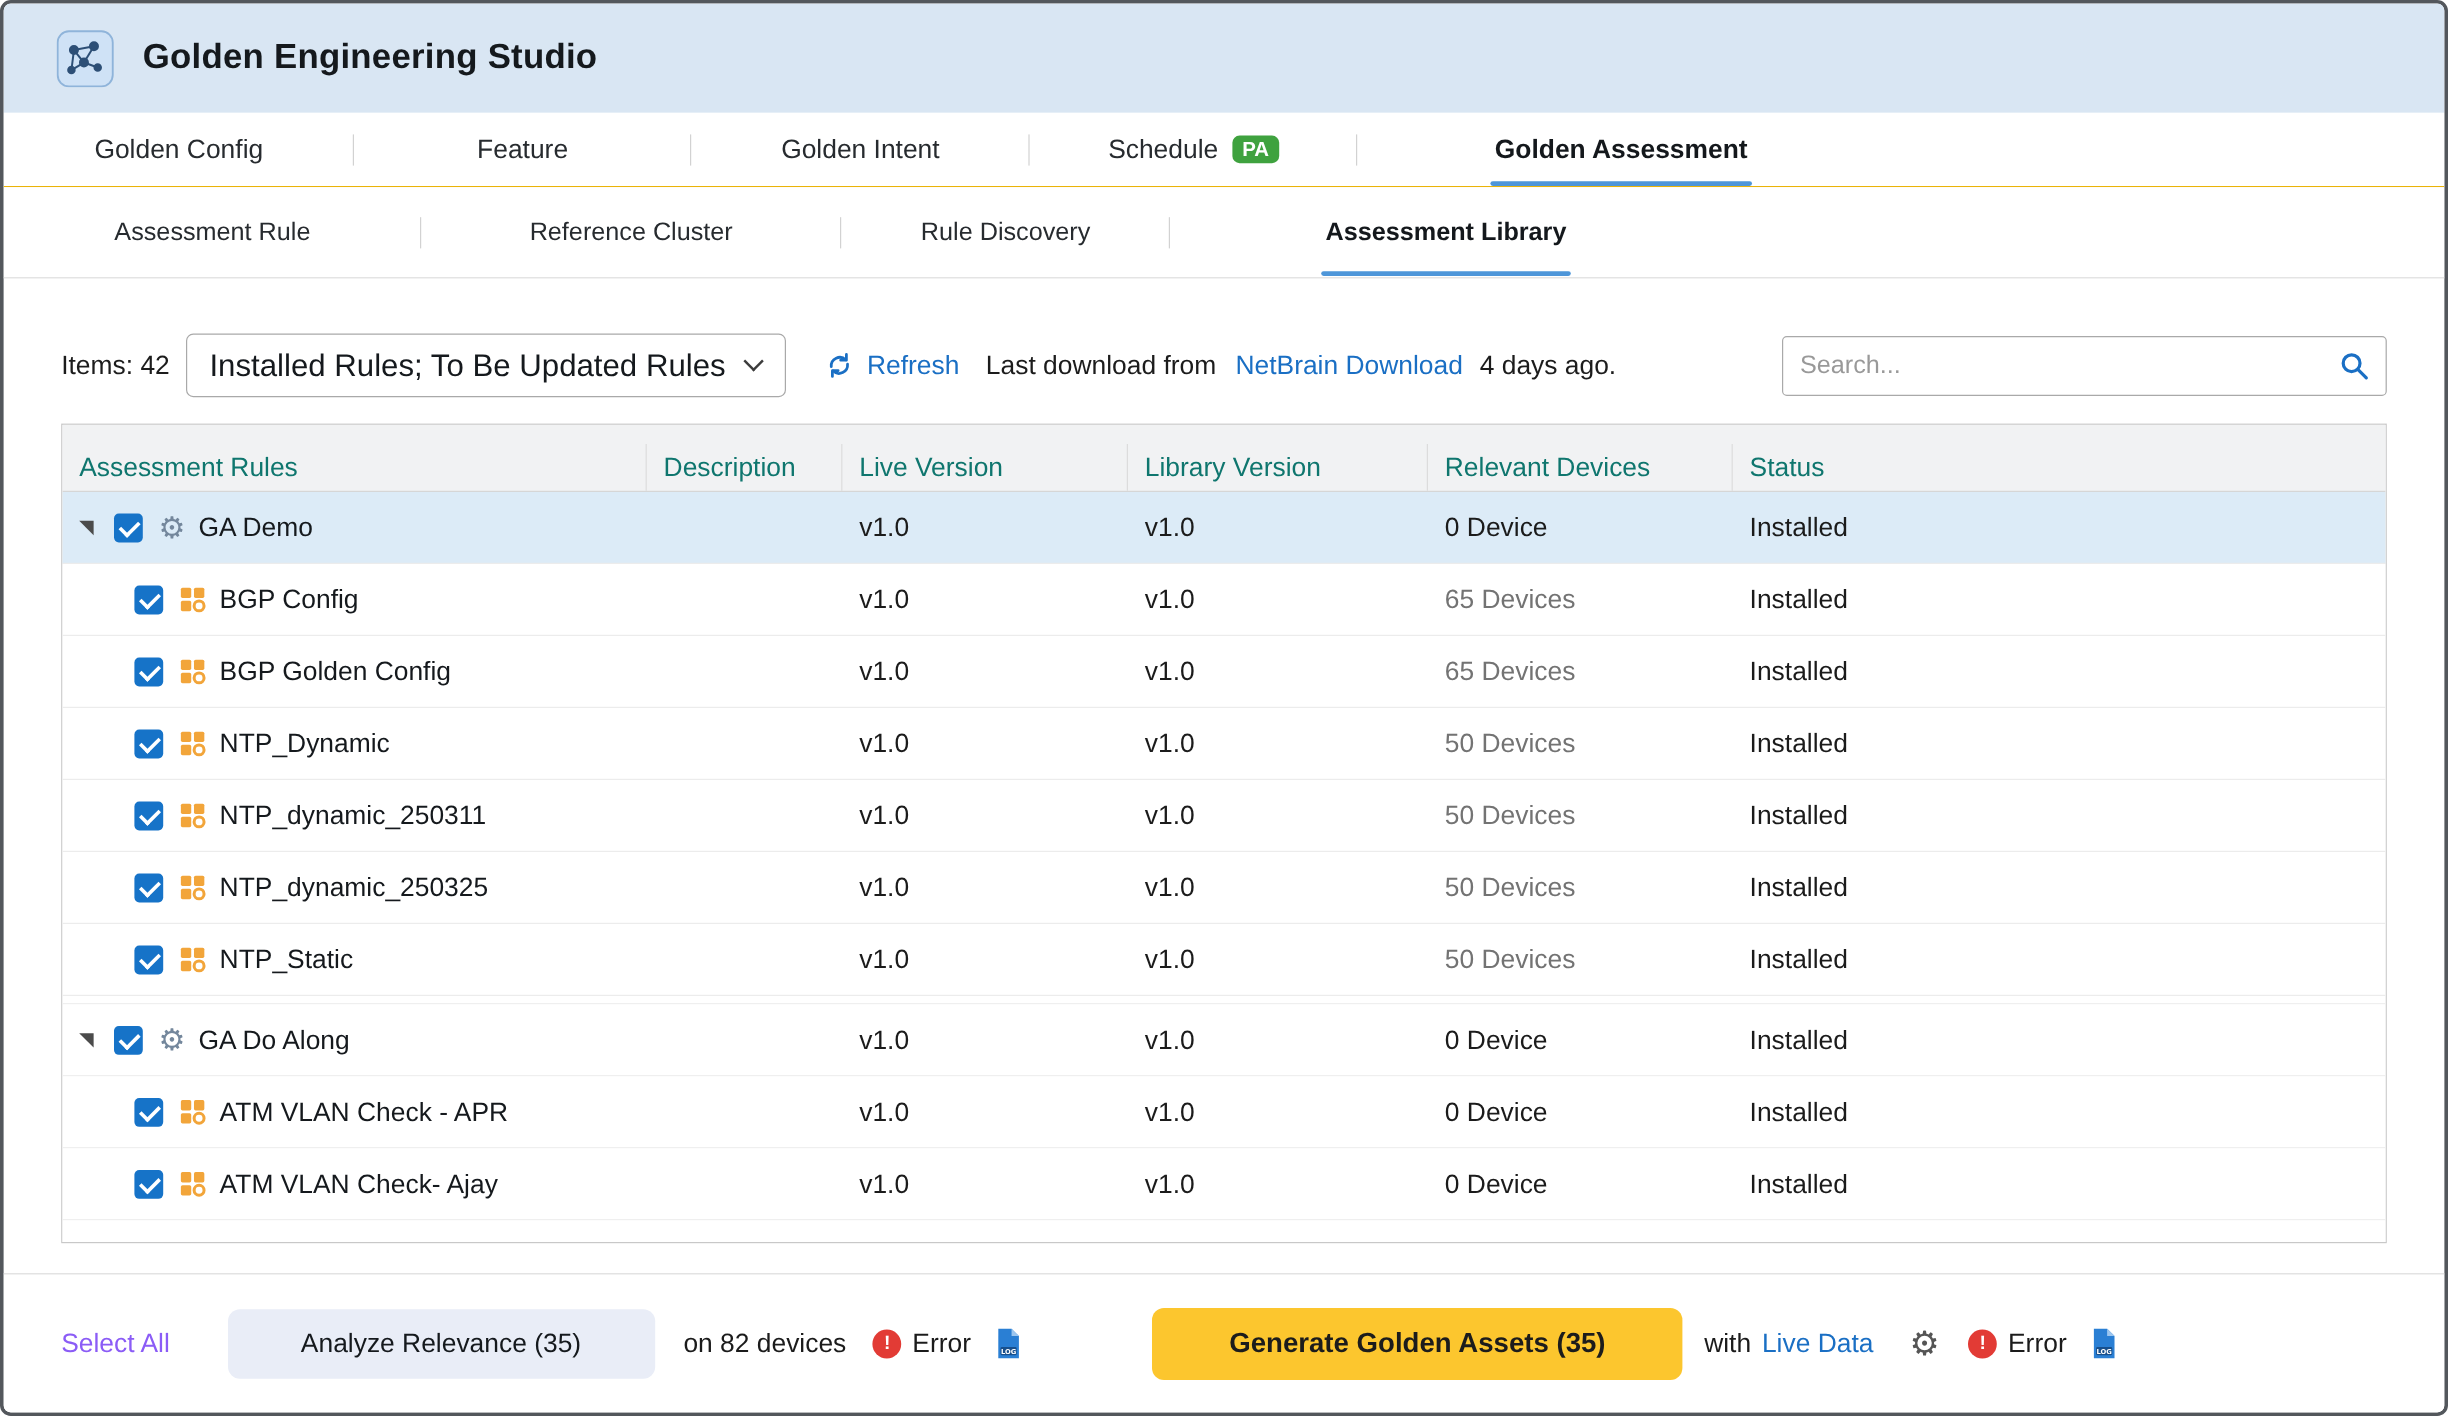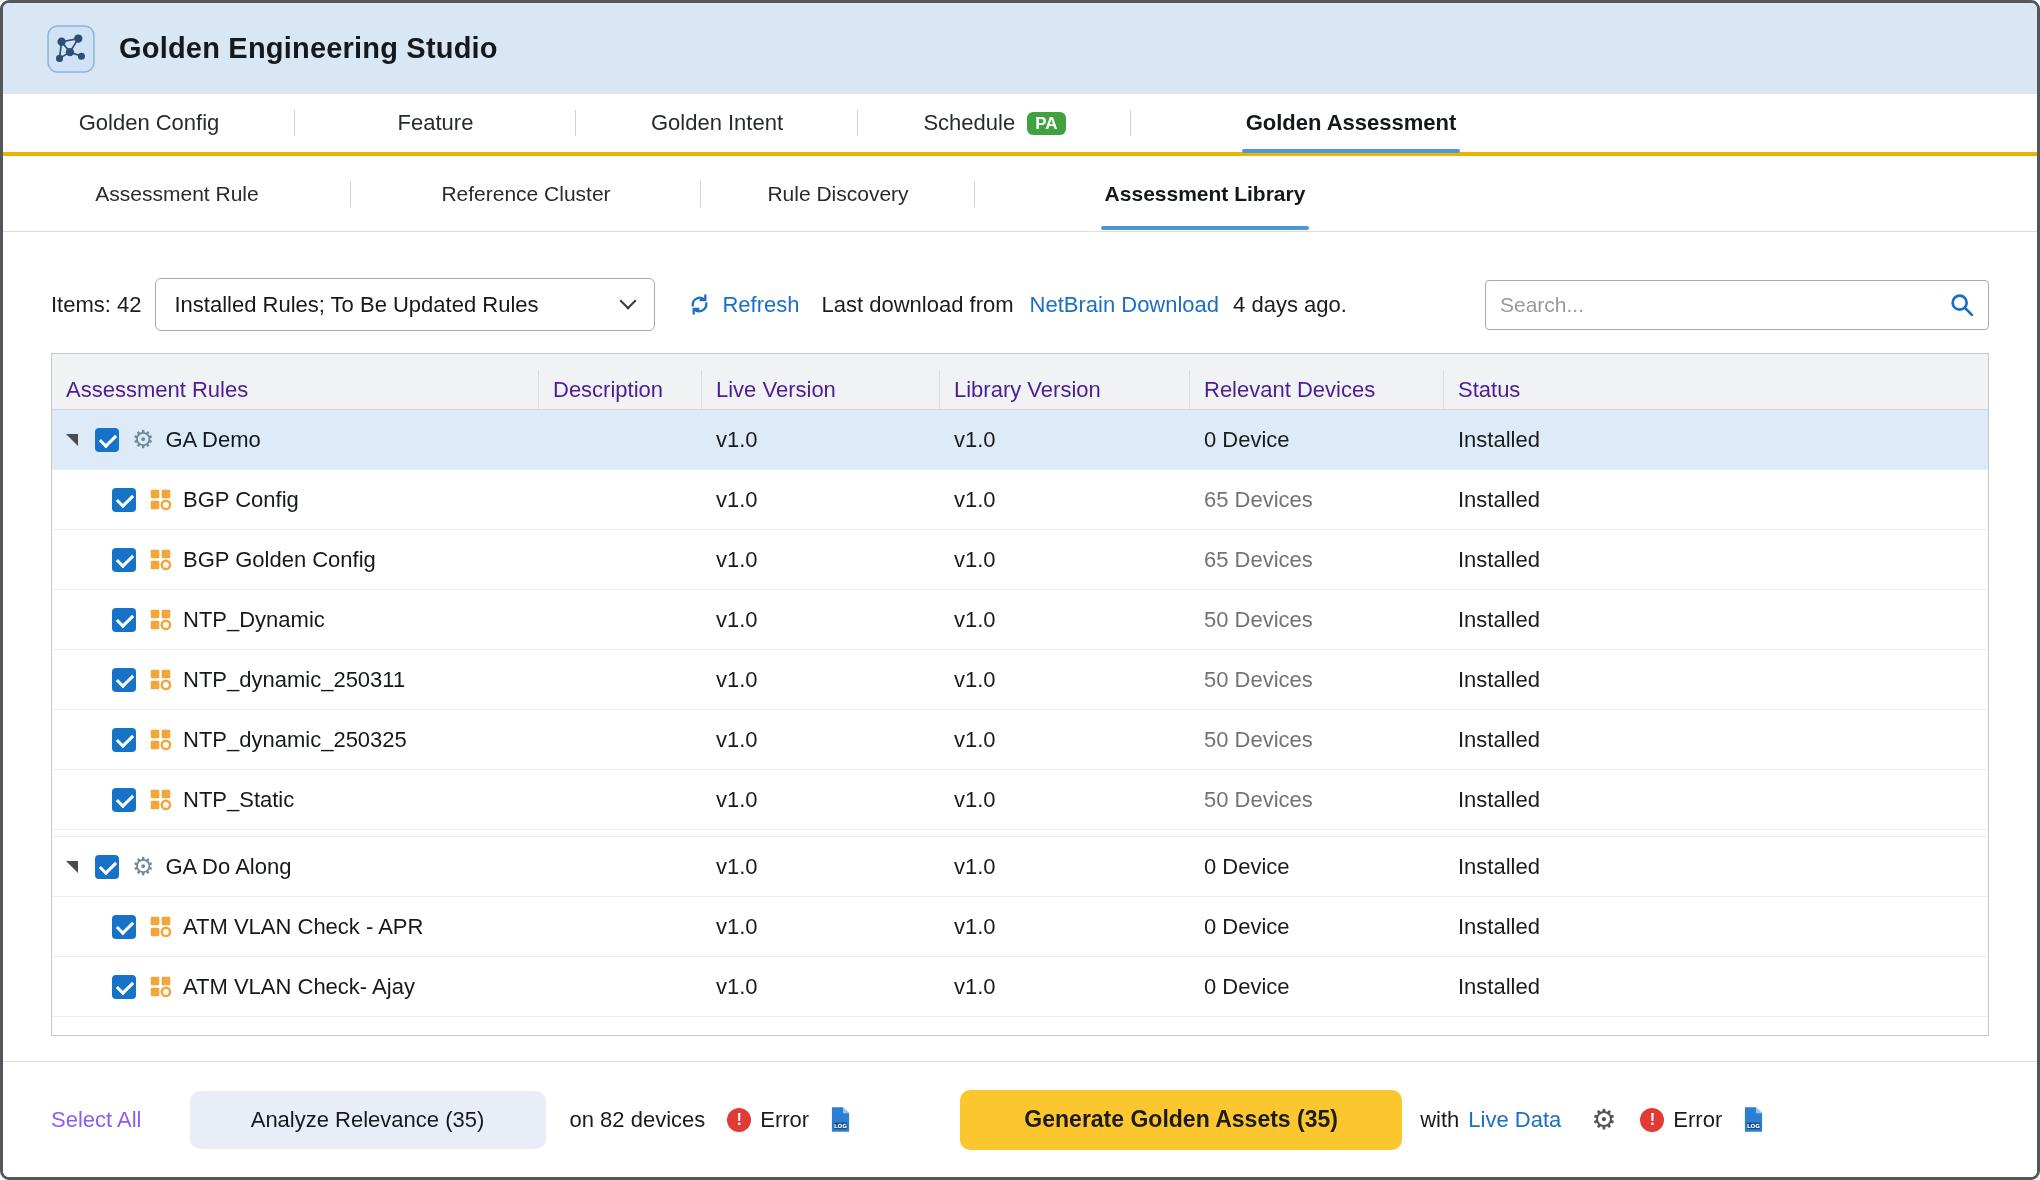--- a/index.html
+++ b/index.html
@@ -7,21 +7,21 @@
   body{font-family:"Liberation Sans","DejaVu Sans",sans-serif;background:#fff;position:relative;}
   .window{position:absolute;inset:0;border:3px solid #53575c;border-radius:9px;overflow:hidden;background:#fff;display:flex;flex-direction:column;}
 
   
   .titlebar{height:91px;background:#d9e6f3;display:flex;align-items:center;padding:0 44px;gap:24px;flex:none;}
   .titlebar h1{font-size:29px;font-weight:700;color:#15191d;letter-spacing:.2px;}
   .app-icon{display:flex;flex:none;}
 
   
   .tabs{display:flex;align-items:stretch;flex:none;background:#fff;}
-  .main-tabs{height:62px;border-bottom:4px solid #eab308;}
+  .main-tabs{height:62px;border-bottom:1px solid #eab308;}
   .sub-tabs{height:76px;border-bottom:1px solid #dedede;}
   .tab{display:flex;align-items:center;justify-content:center;gap:12px;position:relative;cursor:pointer;font-size:22px;color:#272b2f;}
   .tab:not(:last-child)::after{content:"";position:absolute;right:0;top:50%;transform:translateY(-50%);width:1px;height:26px;background:#d2d2d2;}
   .main-tabs .tab:nth-child(1){width:292px;}
   .main-tabs .tab:nth-child(2){width:281px;}
   .main-tabs .tab:nth-child(3){width:282px;}
   .main-tabs .tab:nth-child(4){width:273px;}
   .main-tabs .tab:nth-child(5){width:440px;}
   .sub-tabs .tab:nth-child(1){width:348px;}
   .sub-tabs .tab:nth-child(2){width:350px;}
@@ -30,37 +30,37 @@
   .sub-tabs .tab{font-size:21px;}
   .tab .tab-label{position:relative;}
   .tab.active .tab-label{font-weight:700;color:#14181c;}
   .main-tabs .tab.active .tab-label::after{content:"";position:absolute;left:-4px;right:-4px;bottom:-17px;height:4px;background:#4e96d9;border-radius:2px;}
   .sub-tabs .tab.active .tab-label::after{content:"";position:absolute;left:-4px;right:-4px;bottom:-24px;height:4px;background:#4e96d9;border-radius:2px;}
   .pa-badge{background:#3fa23f;color:#fff;font-weight:700;font-size:17px;padding:3px 8px;border-radius:6px;line-height:1;}
 
   
   .toolbar{display:flex;align-items:center;margin:46px 48px 0;flex:none;}
   .items-count{font-size:22px;color:#1c1c1c;white-space:nowrap;}
-  .filter-select{width:500px;height:53px;border:1px solid #a9a9a9;border-radius:6px;display:flex;align-items:center;justify-content:space-between;padding:0 20px 0 18px;font-size:22px;color:#15191d;margin-left:14px;background:#fff;cursor:pointer;}
+  .filter-select{width:500px;height:53px;border:1px solid #a9a9a9;border-radius:6px;display:flex;align-items:center;justify-content:space-between;padding:0 20px 0 18px;font-size:26px;color:#15191d;margin-left:14px;background:#fff;cursor:pointer;}
   .chev{width:12px;height:12px;border-right:2px solid #3c3c3c;border-bottom:2px solid #3c3c3c;transform:rotate(45deg);margin-top:-7px;flex:none;}
   .refresh{display:flex;align-items:center;gap:10px;color:#1a6fc4;font-size:22px;margin-left:32px;cursor:pointer;white-space:nowrap;}
   .plain{font-size:22px;color:#1c1c1c;white-space:nowrap;}
   .toolbar .plain.dl-prefix{margin-left:22px;}
   .link{color:#1a6fc4;font-size:22px;cursor:pointer;white-space:nowrap;}
   .toolbar .link{margin-left:16px;}
   .toolbar .dl-suffix{margin-left:14px;}
   .search-box{margin-left:auto;width:504px;height:50px;border:1px solid #a9a9a9;border-radius:4px;display:flex;align-items:center;padding:0 12px 0 14px;background:#fff;}
   .search-box input{flex:1;border:none;outline:none;font-size:21px;color:#333;font-family:inherit;background:transparent;}
   .search-box input::placeholder{color:#999;}
 
   
   .table{margin:22px 48px 0;border:1px solid #c8c8c8;height:683px;overflow:hidden;flex:none;background:#fff;}
   .thead,.trow{display:grid;grid-template-columns:487px 163px 238px 250px 254px 1fr;}
   .thead{background:#f1f2f3;height:56px;border-bottom:1px solid #d6d6d6;}
-  .hcell{display:flex;align-items:center;padding:0 14px;font-size:22px;color:#4c1d95;cursor:pointer;margin-top:16px;}
+  .hcell{display:flex;align-items:center;padding:0 14px;font-size:22px;color:#0f766e;cursor:pointer;margin-top:16px;}
   .hcell:not(:last-child){border-right:1px solid #dcdcdc;}
   .trow{height:60px;border-bottom:1px solid #ececec;background:#fff;cursor:default;}
   .trow.selected{background:#dcebf7;}
   .cell{display:flex;align-items:center;padding:0 14px;font-size:22px;color:#1b1b1b;overflow:hidden;white-space:nowrap;}
   .name-cell{padding-left:14px;}
   .tree-arrow{width:0;height:0;border-top:12px solid #4b4b4b;border-left:12px solid transparent;margin-right:17px;flex:none;cursor:pointer;}
   .tree-spacer{width:46px;flex:none;}
   .cbx{width:24px;height:24px;background:#1673c8;border-radius:4px;position:relative;flex:none;margin-right:13px;cursor:pointer;}
   .cbx::after{content:"";position:absolute;left:8px;top:3px;width:7px;height:13px;border:solid #fff;border-width:0 3px 3px 0;transform:rotate(45deg);}
   .row-icon{margin-right:11px;display:flex;flex:none;align-items:center;}

